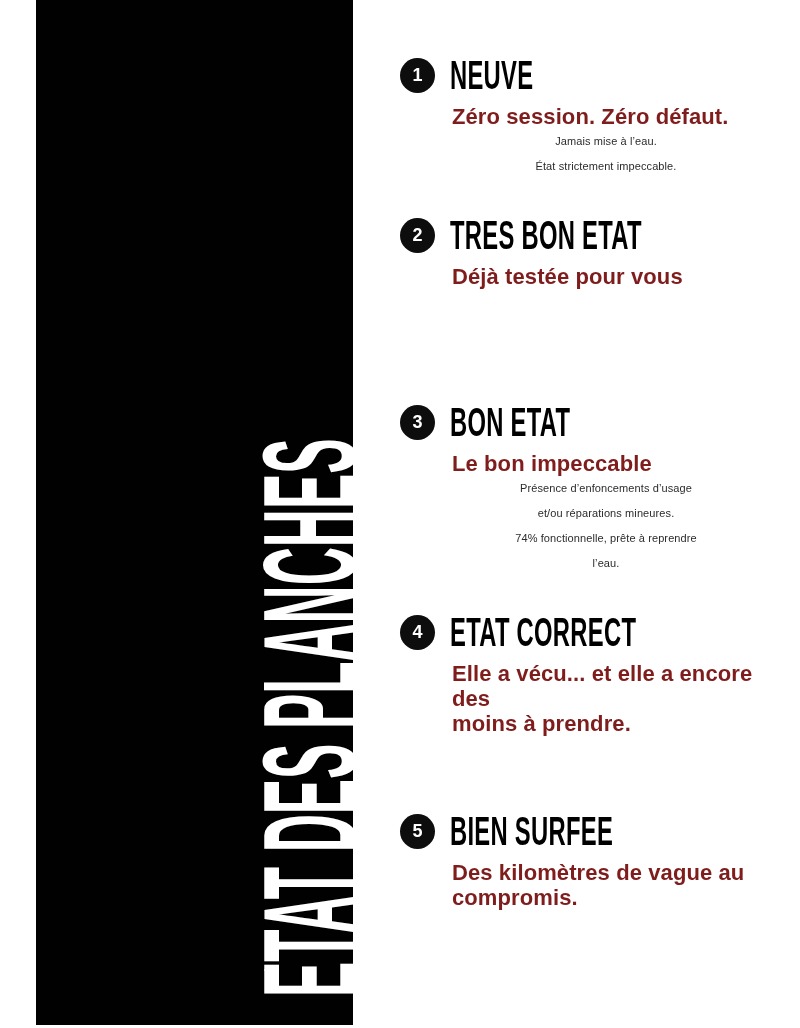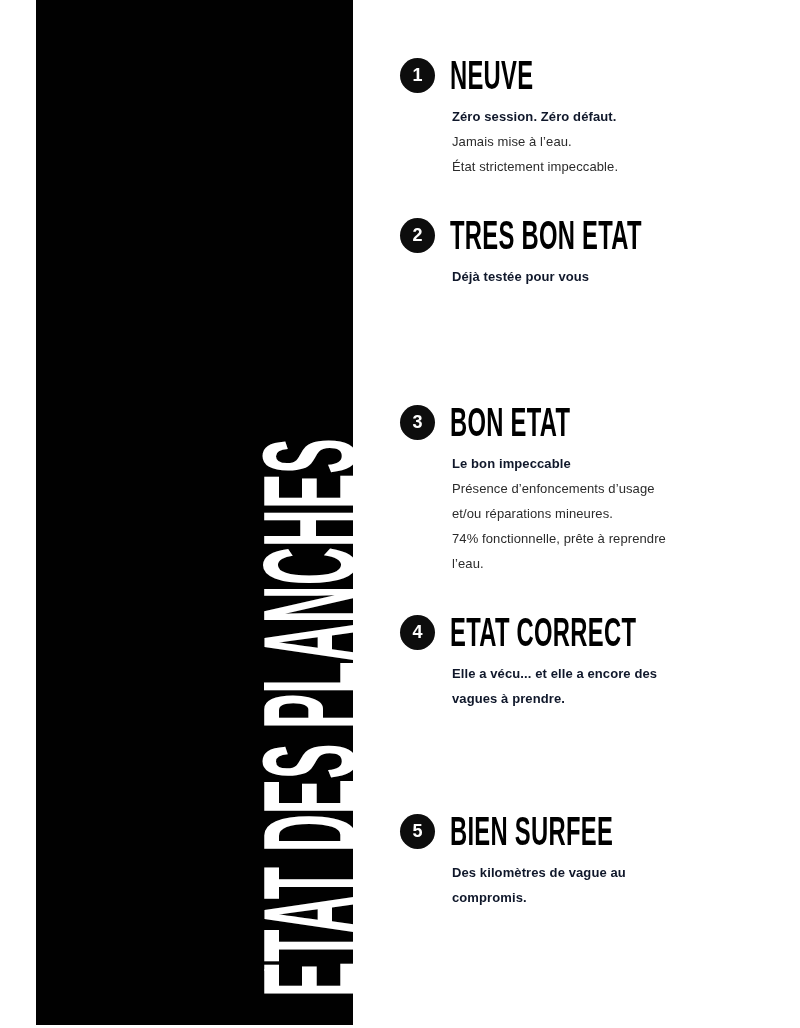--- a/index.html
+++ b/index.html
@@ -87,33 +87,34 @@
     letter-spacing: 0.5px;
     color: #000000;
     white-space: nowrap;
   }
   .section-text {
     margin-left: 52px;
     margin-top: 11px;
   }
   .section-intro {
     font-weight: 700;
-    font-size: 13px;
+    font-size: 22px;
     line-height: 25px;
-    color: #0f172a;
+    color: #7f1d1d;
     white-space: pre-line;
     letter-spacing: 0.1px;
   }
   .section-body {
     font-weight: 400;
-    font-size: 13px;
+    font-size: 11px;
     line-height: 25px;
     color: #2b2b2b;
     white-space: pre-line;
     letter-spacing: 0.1px;
+    text-align: center;
   }
   
   .s0 { top: 58px; }
   .s1 { top: 218px; }
   .s2 { top: 405px; }
   .s3 { top: 615px; }
   .s4 { top: 814px; }
 </style>
 </head>
 <body>
@@ -163,21 +164,21 @@
       </div>
     </div>
 
     <div class="section s3">
       <div class="section-header">
         <div class="num-circle">4</div>
         <div class="section-title">ETAT CORRECT</div>
       </div>
       <div class="section-text">
         <div class="section-intro">Elle a vécu... et elle a encore des
-vagues à prendre.</div>
+moins à prendre.</div>
       </div>
     </div>
 
     <div class="section s4">
       <div class="section-header">
         <div class="num-circle">5</div>
         <div class="section-title">BIEN SURFEE</div>
       </div>
       <div class="section-text">
         <div class="section-intro">Des kilomètres de vague au

